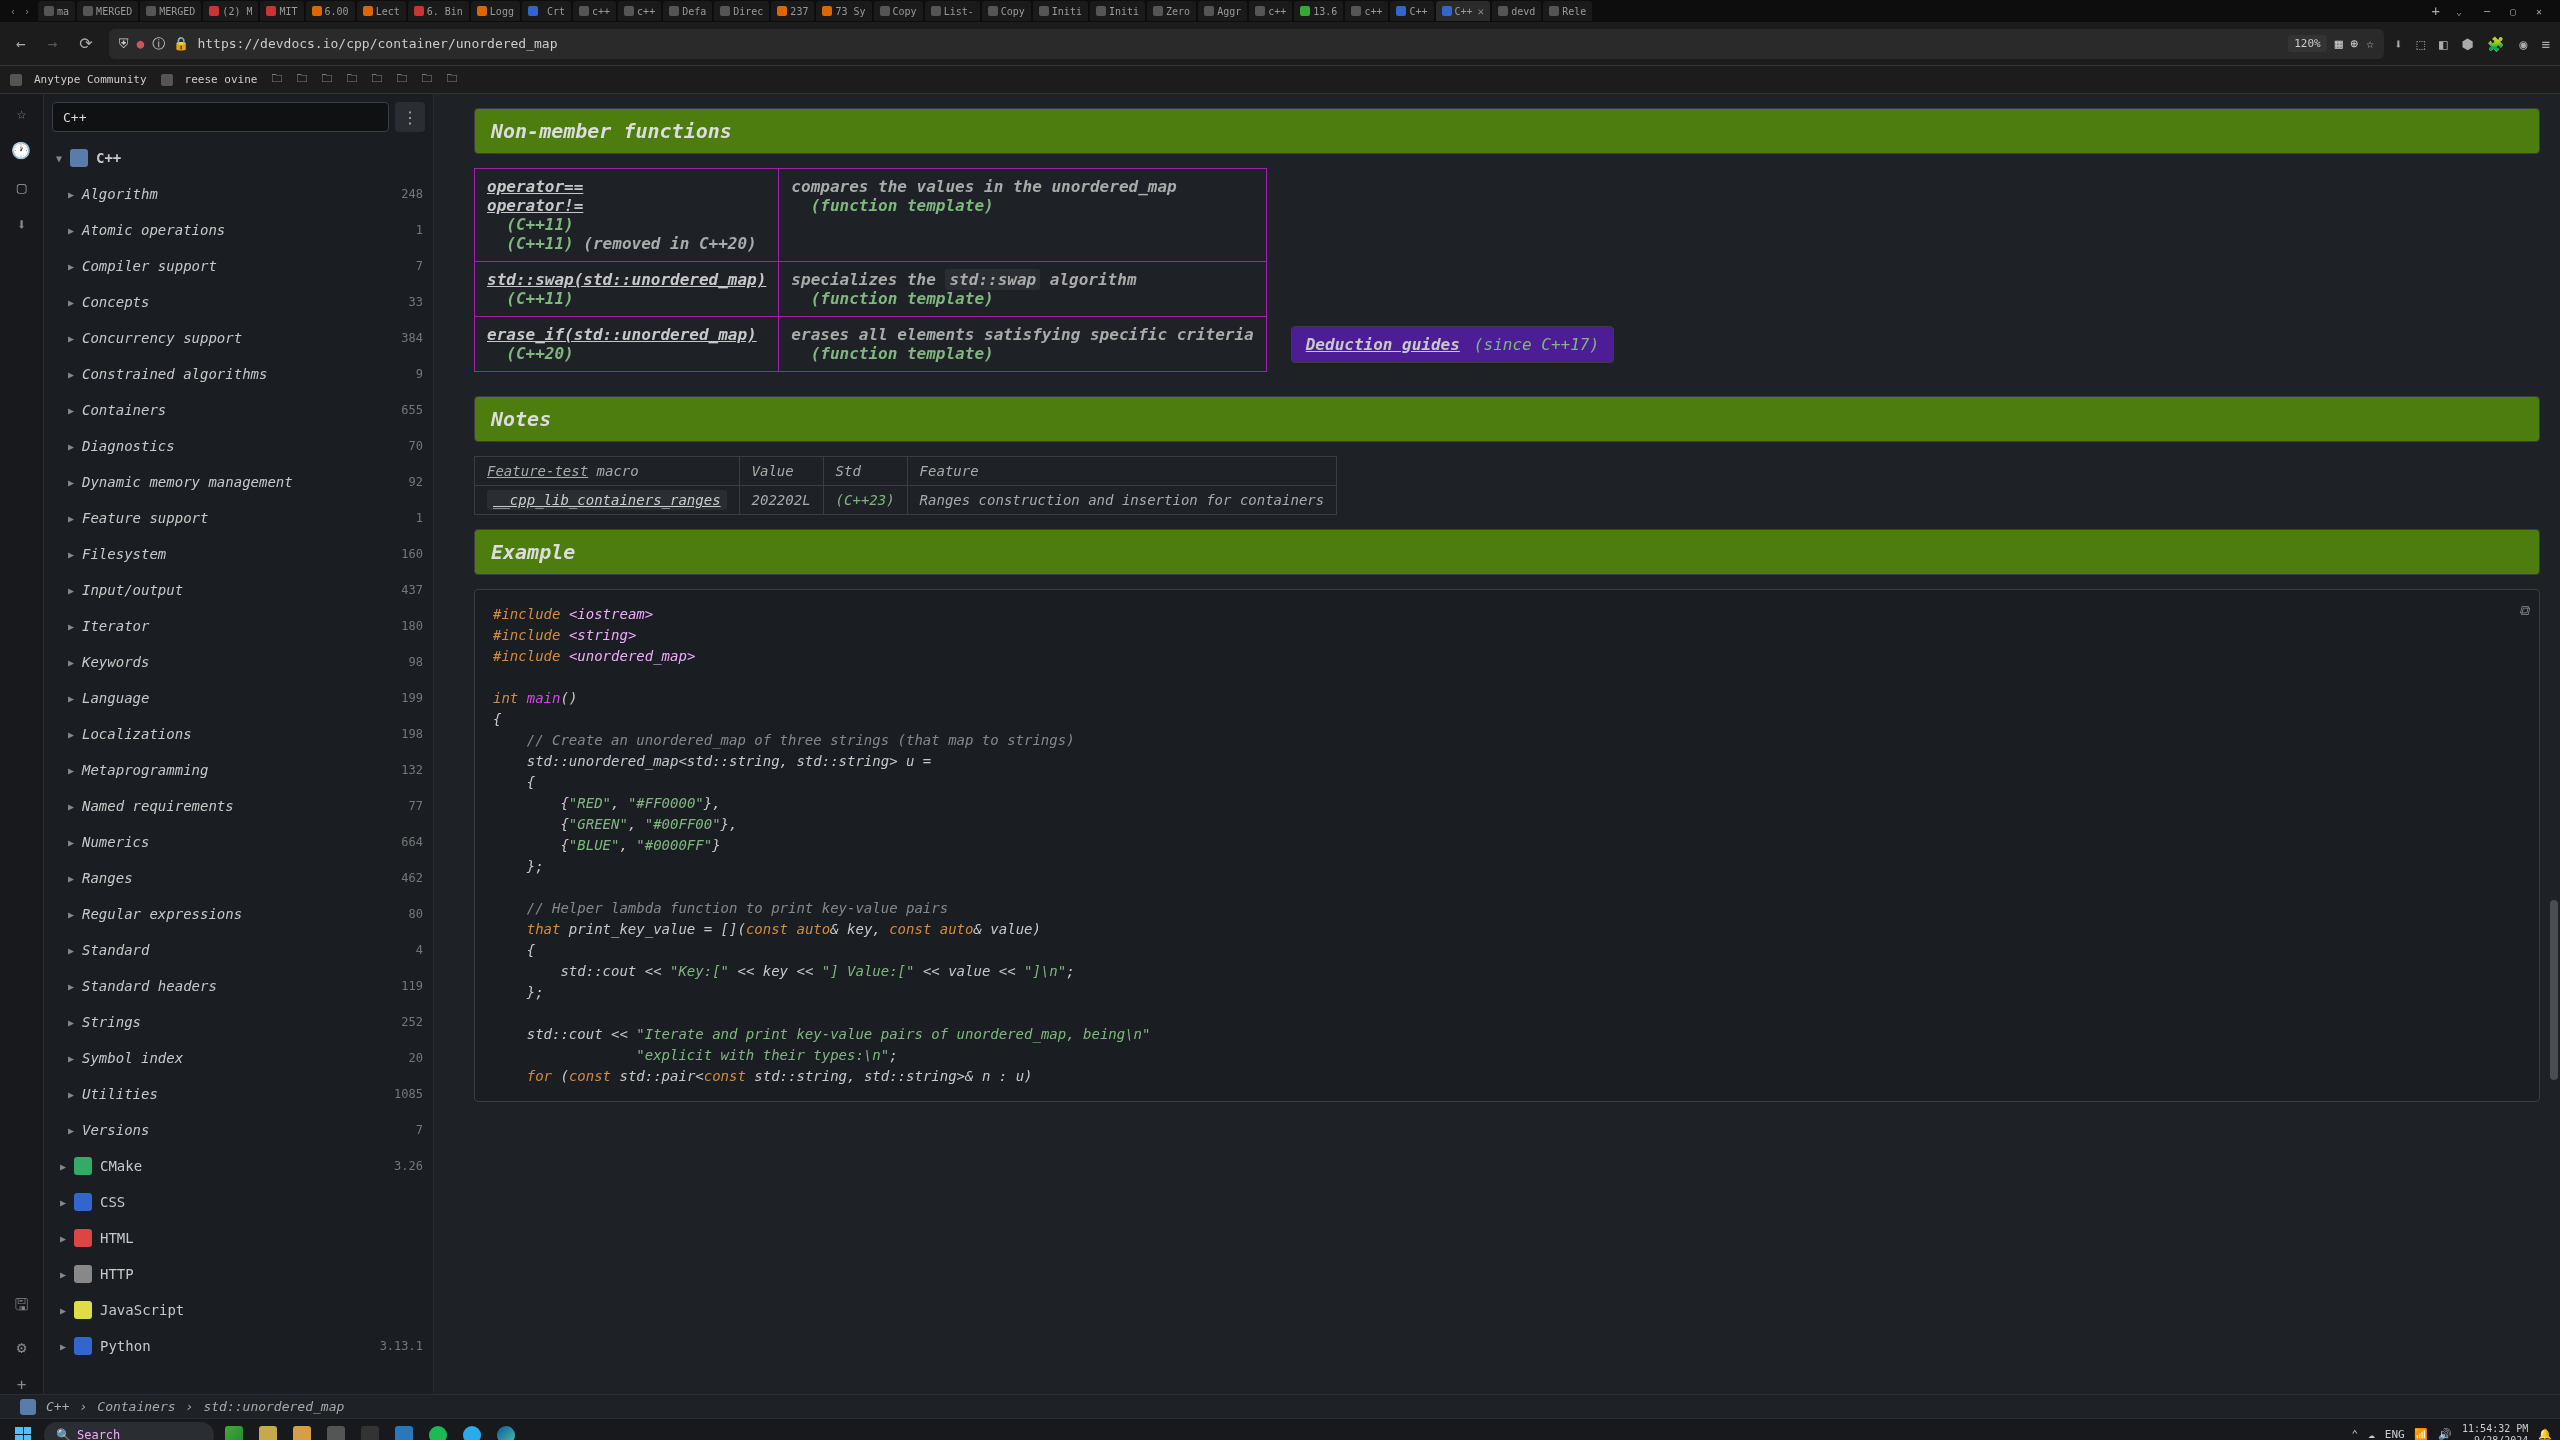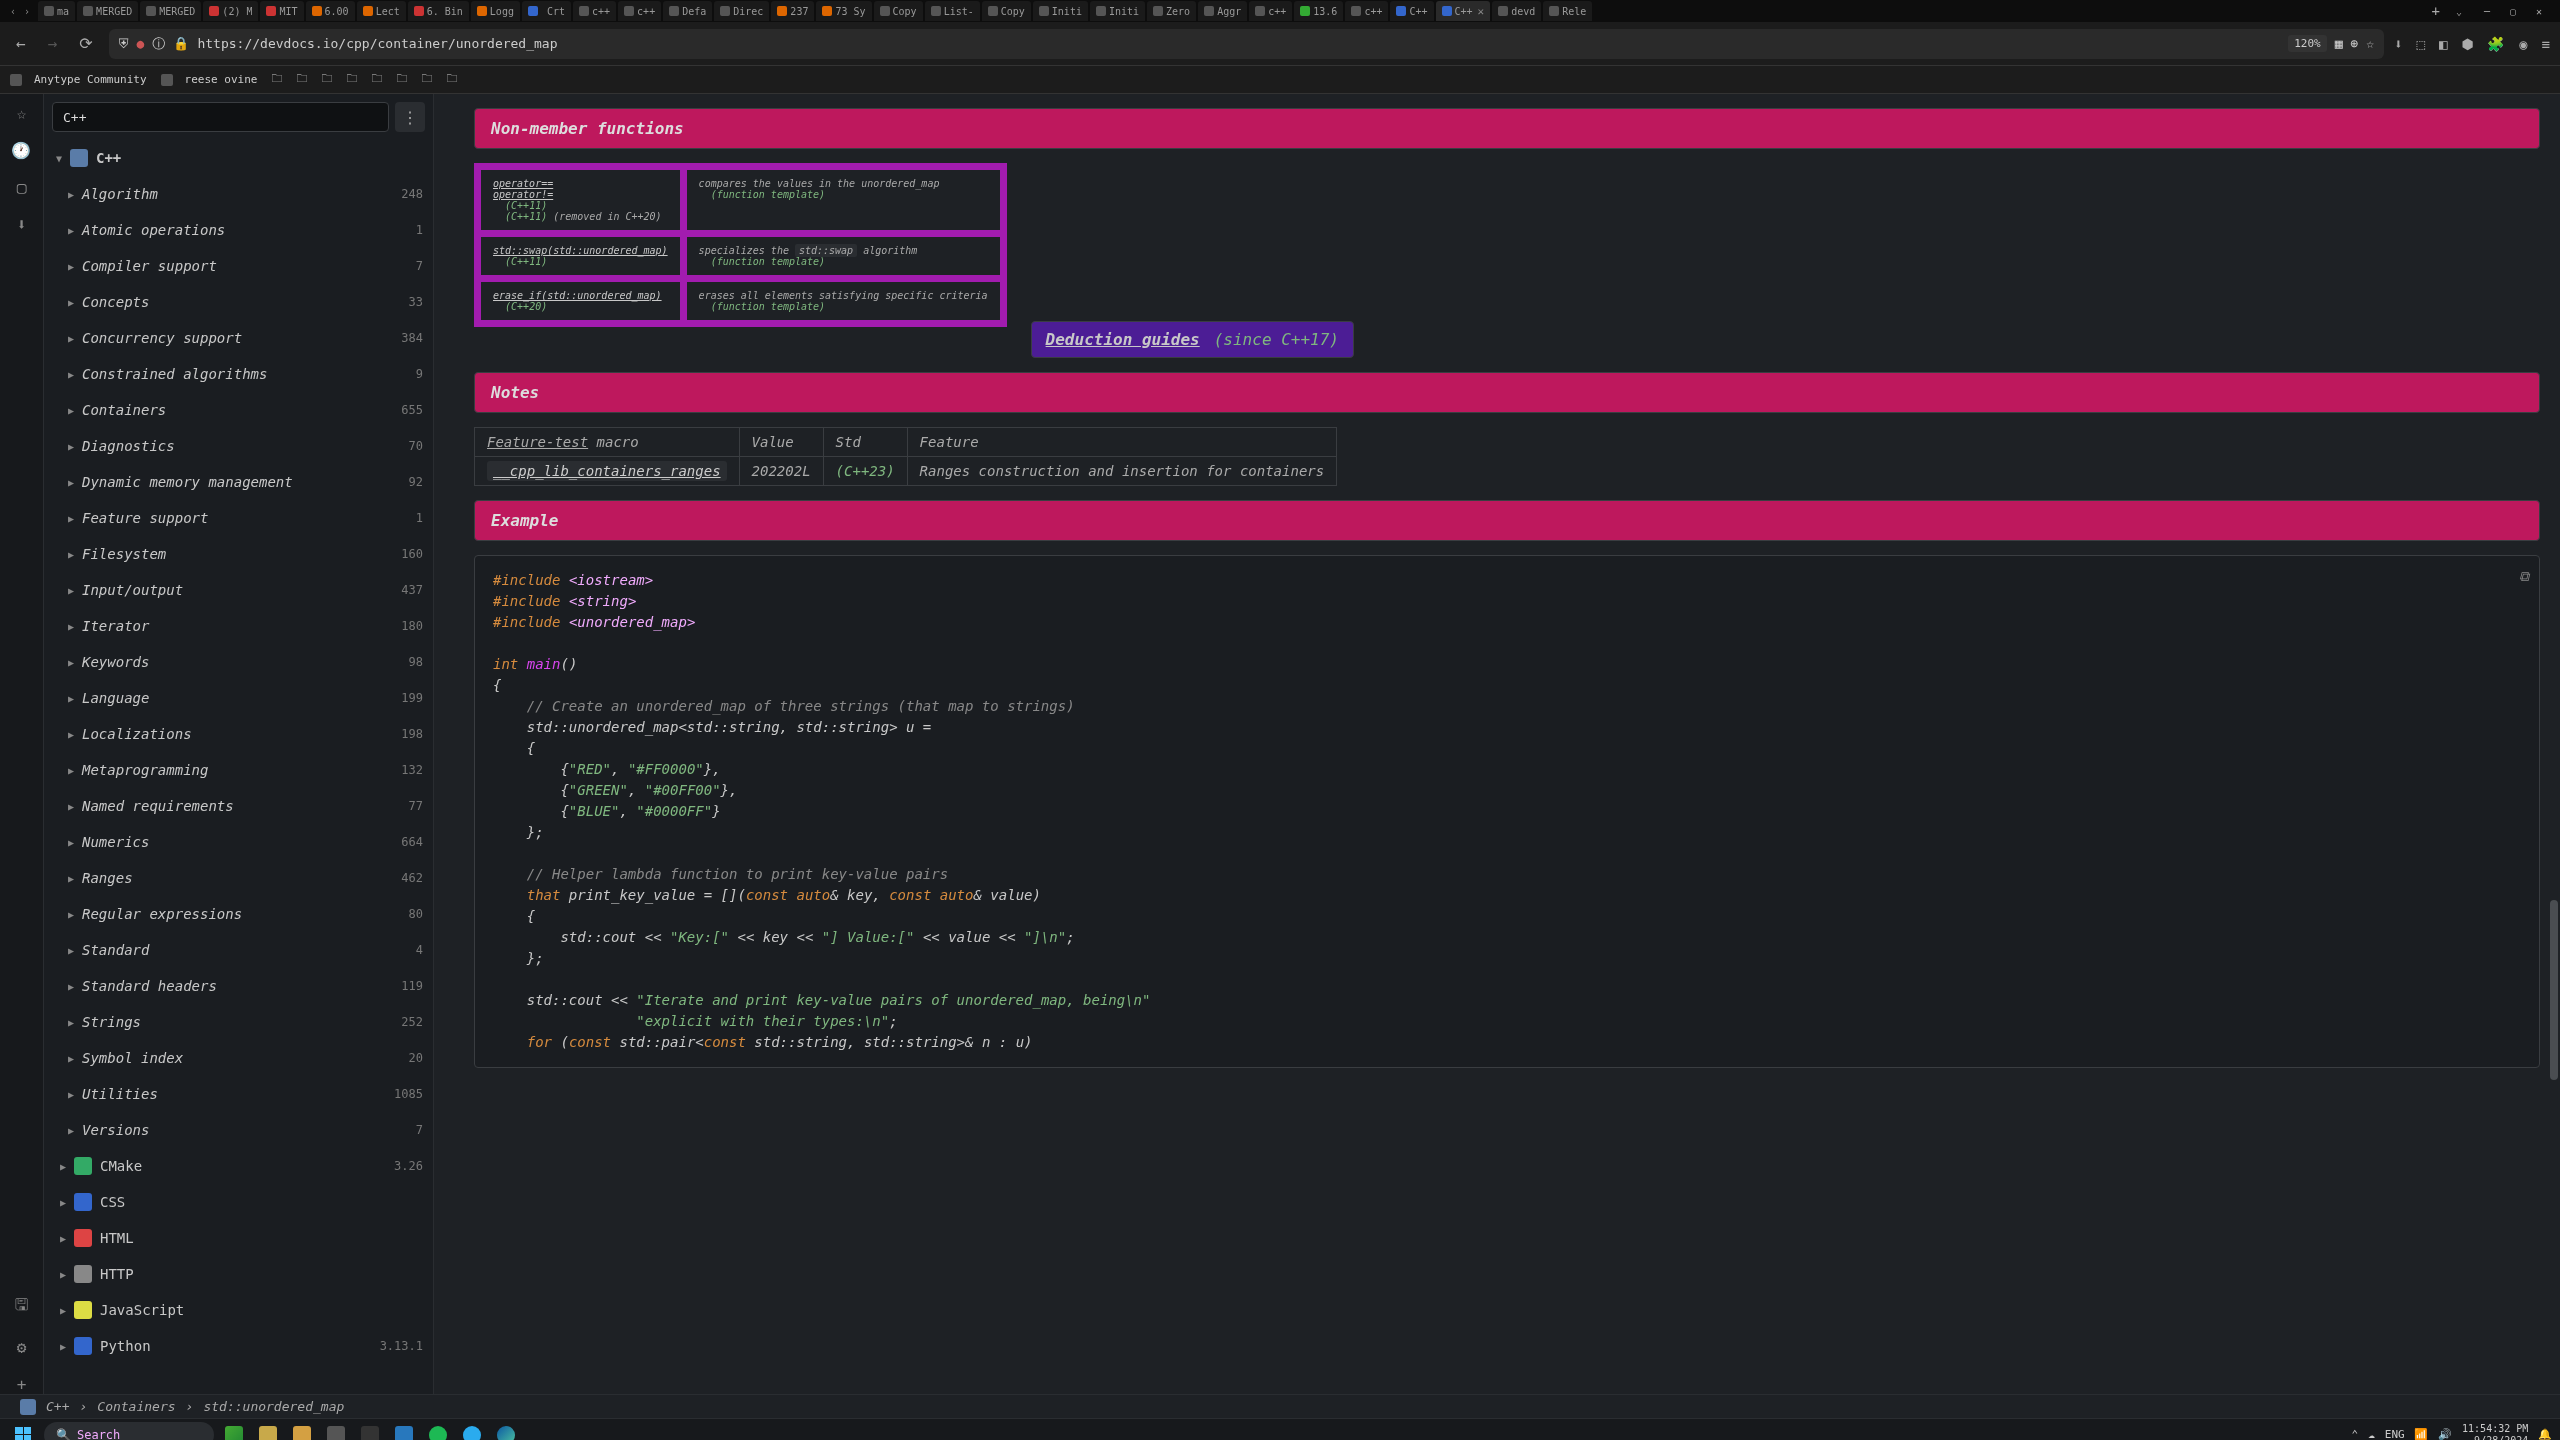--- a/index.html
+++ b/index.html
@@ -48,24 +48,24 @@
 .tree-item .arrow { width:14px; color:#888; font-size:10px; }
 .tree-item .icon { width:18px; height:18px; margin-right:8px; border-radius:3px; display:flex; align-items:center; justify-content:center; font-size:10px; font-style:normal; }
 .tree-item .label { flex:1; color:#c8c8c8; }
 .tree-item .count { color:#777; font-size:12px; font-style:normal; }
 
 
 .content { flex:1; overflow-y:auto; padding:0 20px 20px 40px; background:#1e2125; position:relative; }
 .scrollbar-track { position:absolute; right:2px; top:0; width:10px; height:100%; }
 .scrollbar-thumb { position:absolute; right:0; top:62%; width:8px; height:180px; background:#4a4d51; border-radius:4px; }
 
-.section-header { background:#be185d; border:1px solid #3a3d41; border-radius:4px; padding:10px 16px; margin:14px 0; font-weight:bold; font-style:italic; font-size:16px; color:#ddd; }
+.section-header { background:#4d7c0f; border:1px solid #3a3d41; border-radius:4px; padding:10px 16px; margin:14px 0; font-weight:bold; font-style:italic; font-size:20px; color:#ddd; }
 
 table.func-table { border-collapse:collapse; margin-bottom:10px; }
-table.func-table td { border:7px solid #a21caf; padding:8px 12px; font-size:10px; vertical-align:top; font-style:italic; }
+table.func-table td { border:1px solid #a21caf; padding:8px 12px; font-size:16px; vertical-align:top; font-style:italic;font-weight:bold; }
 .func-name { color:#c8c8c8; text-decoration:underline; }
 .func-ver { color:#7fb77f; }
 .func-removed { color:#aaa; }
 .func-desc { color:#aaa; }
 .func-tmpl { color:#7fb77f; }
 .deduction { display:inline-flex; align-items:center; gap:14px; background:#4c1d95; border:1px solid #3a3d41; border-radius:4px; padding:8px 14px; margin-left:24px; }
 .deduction .link { text-decoration:underline; font-weight:bold; font-style:italic; }
 .deduction .since { color:#7fb77f; font-style:italic; }
 
 table.notes-table { border-collapse:collapse; }

